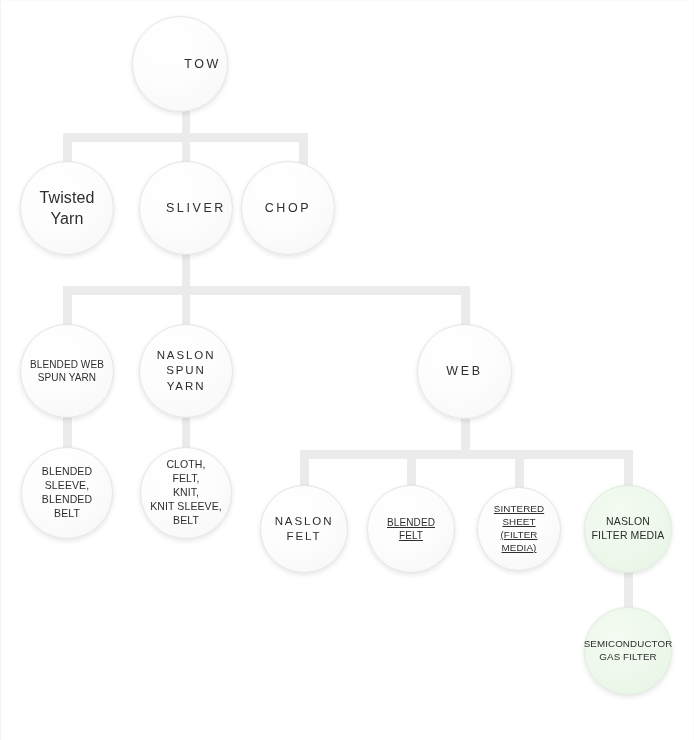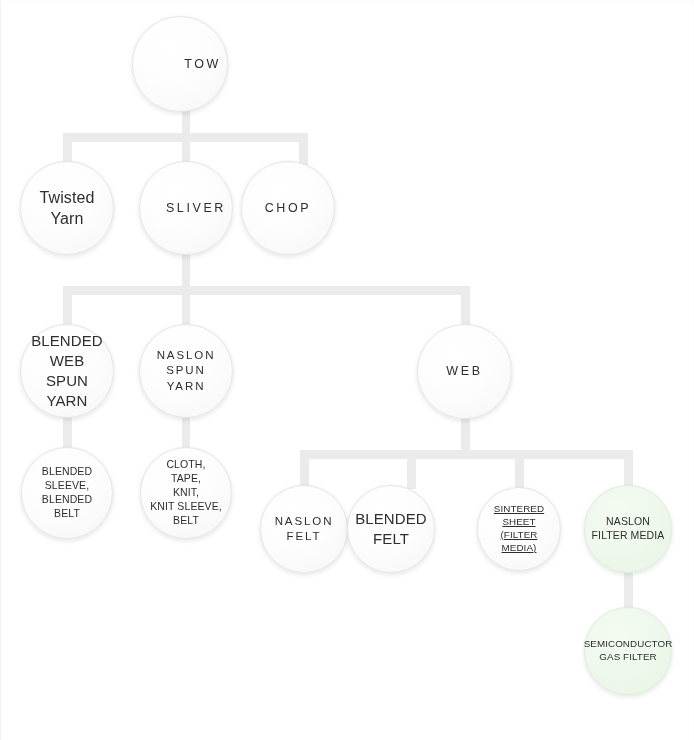--- a/index.html
+++ b/index.html
@@ -62,21 +62,21 @@
     line-height: 1.32;
     padding: 0 6px;
     white-space: pre-line;
     font-weight: 400;
   }
 
   
   .t-normal   { font-size: 16px; letter-spacing: 0.1px; }
   .t-wide     { font-size: 12.5px; letter-spacing: 2.6px; }
   .t-wide-sm  { font-size: 11.5px; letter-spacing: 1.9px; }
-  .t-tight    { font-size: 15px; letter-spacing: 0.1px; }
+  .t-tight    { font-size: 10px; letter-spacing: 0.1px; }
   .t-small    { font-size: 10.5px; letter-spacing: 0.1px; }
   .t-xsmall   { font-size: 9.8px;  letter-spacing: 0.1px; }
 </style>
 </head>
 <body>
 
 <div id="canvas">
 
   <div class="connectors">
       <div class="conn" style="left: 181px; top: 110px; width: 8px; height: 30px; background: rgb(235, 235, 235);"></div>
@@ -123,30 +123,30 @@
       <div class="node" style="left: 416px; top: 322.5px; width: 95px; height: 95px;">
         <div class="label t-wide">WEB</div>
       </div>
       <div class="node" style="left: 20px; top: 446px; width: 92px; height: 92px;">
         <div class="label t-small">BLENDED
 SLEEVE,
 BLENDED BELT</div>
       </div>
       <div class="node" style="left: 139px; top: 446px; width: 92px; height: 92px;">
         <div class="label t-small">CLOTH,
-TAPE,
+FELT,
 KNIT,
 KNIT SLEEVE,
 BELT</div>
       </div>
       <div class="node" style="left: 259px; top: 484px; width: 88px; height: 88px;">
         <div class="label t-wide-sm">NASLON
 FELT</div>
       </div>
-      <div class="node" style="left: 346px; top: 484px; width: 88px; height: 88px;">
+      <div class="node" style="left: 366px; top: 484px; width: 88px; height: 88px; text-decoration: underline;">
         <div class="label t-tight">BLENDED FELT</div>
       </div>
       <div class="node" style="left: 476px; top: 486px; width: 84px; height: 84px; text-decoration: underline;">
         <div class="label t-xsmall">SINTERED
 SHEET
 (FILTER MEDIA)</div>
       </div>
       <div class="node green" style="left: 583px; top: 484px; width: 88px; height: 88px;">
         <div class="label t-small">NASLON
 FILTER MEDIA</div>

